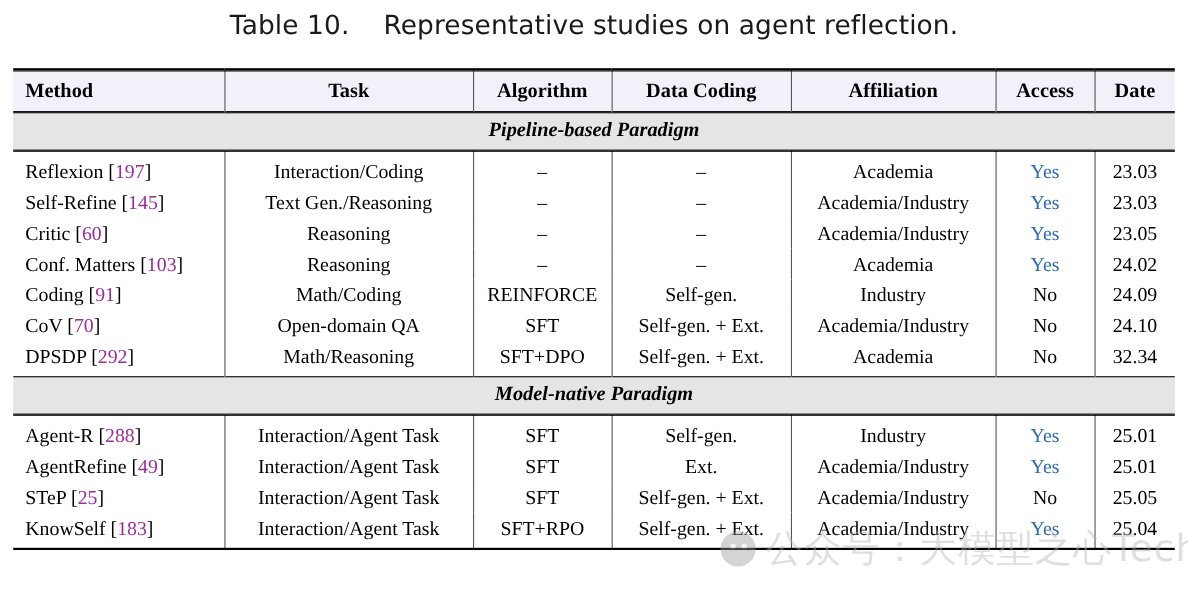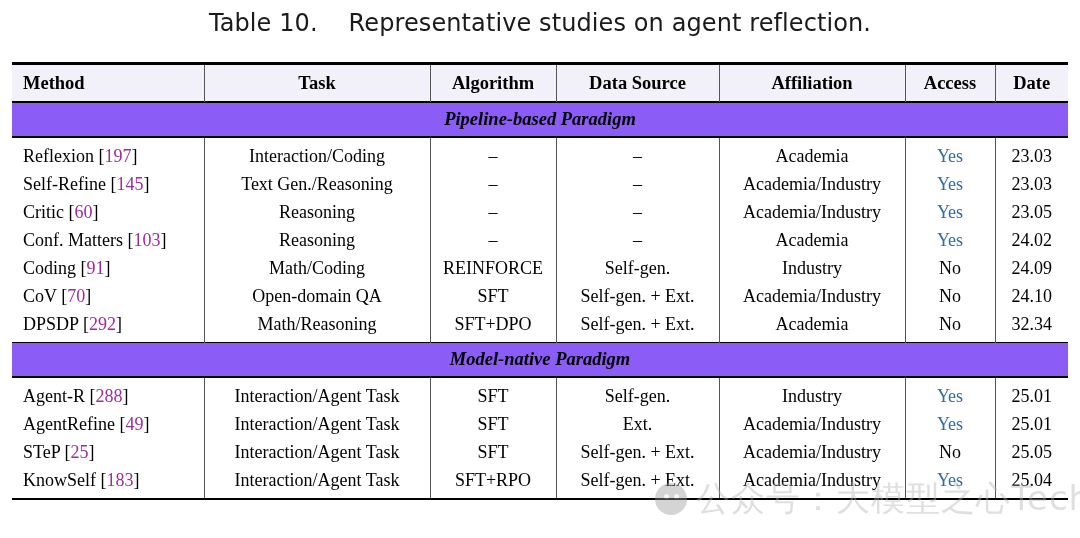--- a/index.html
+++ b/index.html
@@ -87,21 +87,21 @@
     font-size: 18.5px;
     height: 36px;
     text-align: center;
   }
   tr.header-row td.col-method {
     text-align: left;
     padding-left: 11px;
   }
 
   tr.section-row {
-    background: #8b5cf6;
+    background: #e5e5e5;
   }
   tr.section-row td {
     height: 33px;
     text-align: center;
     font-style: italic;
     font-weight: bold;
     font-size: 18.5px;
   }
 
   tr.data-row td {
@@ -187,21 +187,21 @@
       <col style="width:73px">
     </colgroup>
     <tbody id="table-body">
         <tr class="rule-top">
           <td colspan="7"></td>
         </tr>
         <tr class="header-row">
           <td class="col-method">Method</td>
           <td class=" vsep">Task</td>
           <td class=" vsep">Algorithm</td>
-          <td class=" vsep">Data Source</td>
+          <td class=" vsep">Data Coding</td>
           <td class=" vsep">Affiliation</td>
           <td class=" vsep">Access</td>
           <td class=" vsep">Date</td>
         </tr>
         <tr class="rule-mid">
           <td colspan="7"></td>
         </tr>
         <tr class="section-row">
           <td colspan="7">Pipeline-based Paradigm</td>
         </tr>

